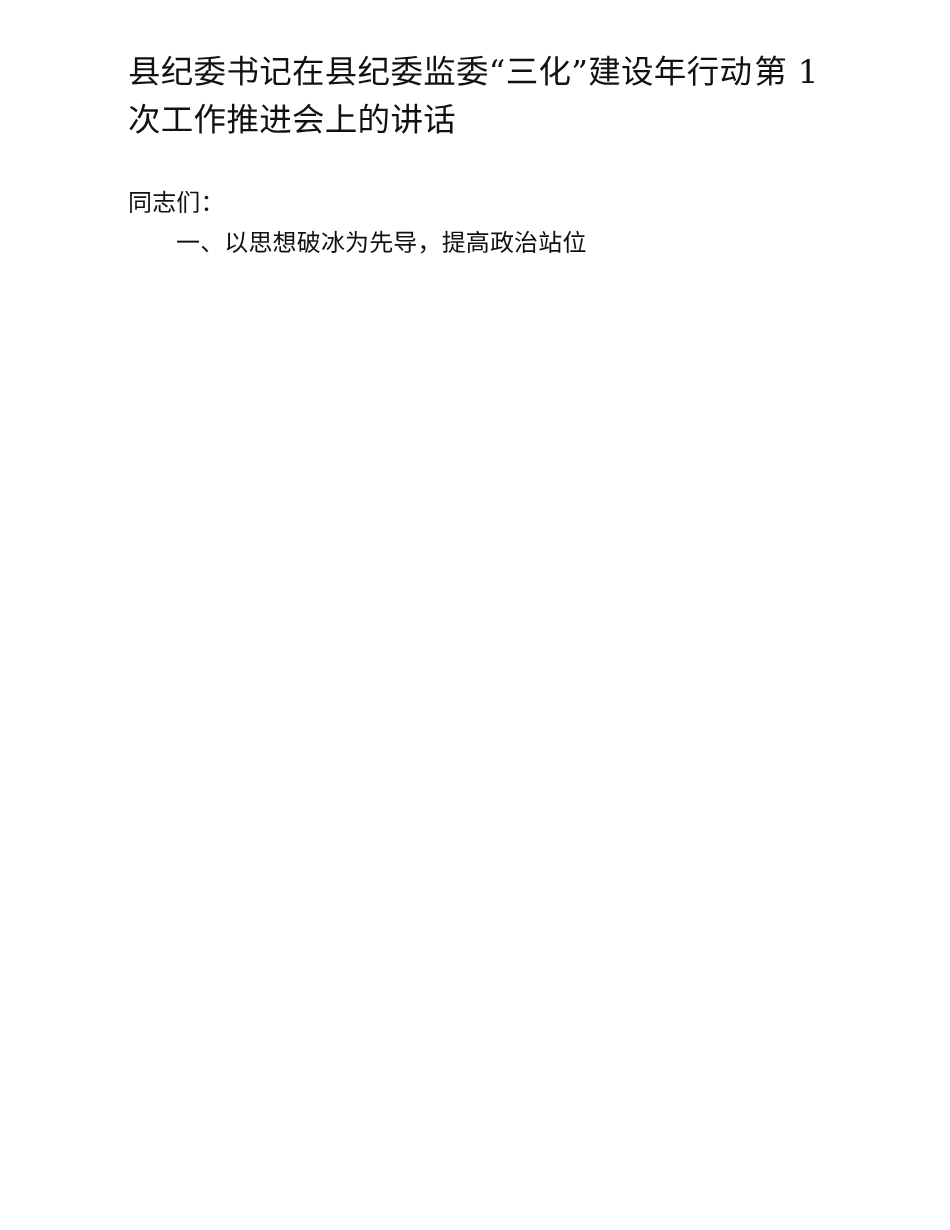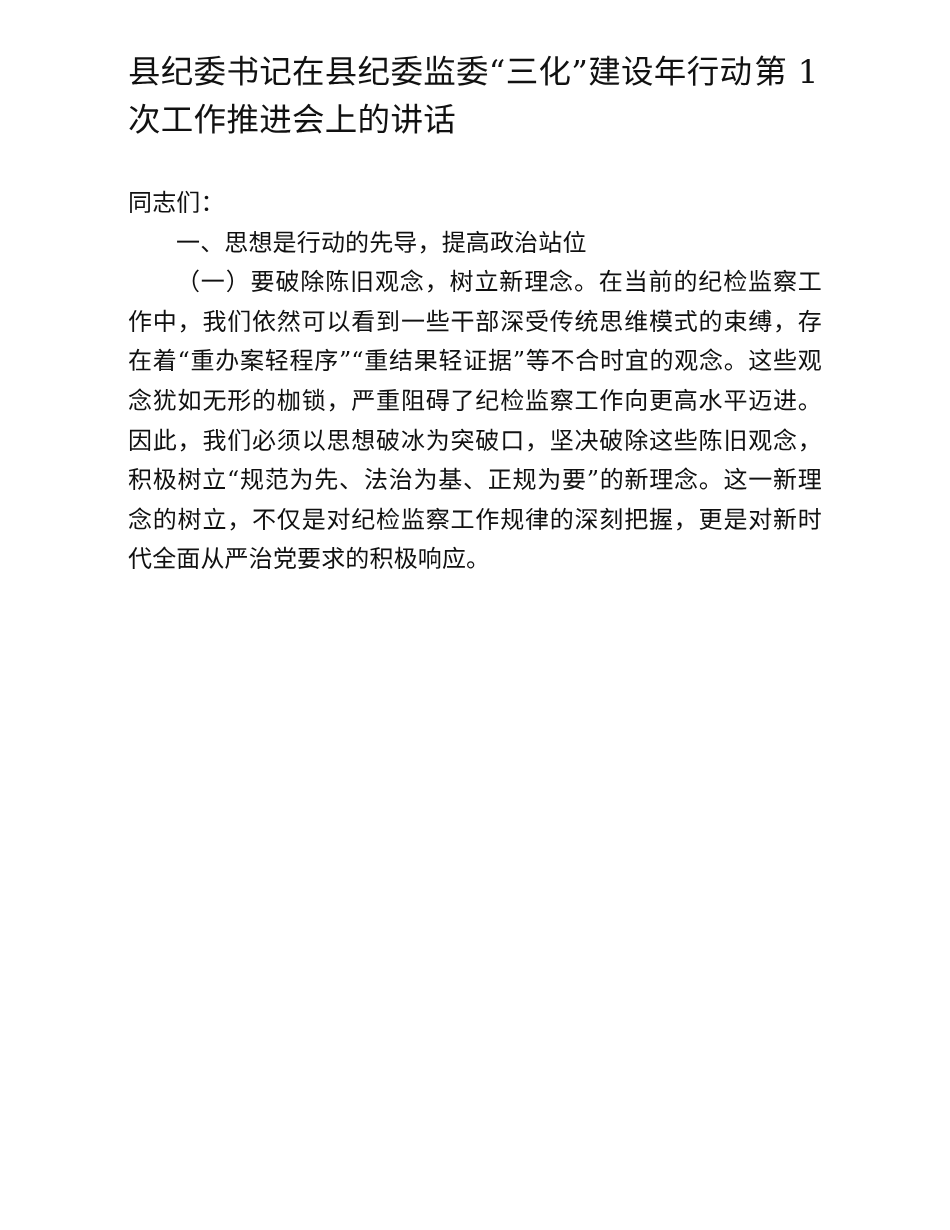--- a/index.html
+++ b/index.html
@@ -67,20 +67,19 @@
 <div class="page">
   <div class="doc-body">
 
     <h1 class="doc-title">
       <span>县纪委书记在县纪委监委“三化”建设年行动</span><span class="num-1">第 1 次工作推进会上的讲话</span>
     </h1>
 
     <p class="para indent-0 first-block">同志们：</p>
 
 
-    <p class="para indent-2">一、思想是行动的先导，提高政治站位</p>
+    <p class="para indent-2">一、以思想破冰为先导，提高政治站位</p>
 
 
-    <p class="para indent-2">（一）要破除陈旧观念，树立新理念。在当前的纪检监察工作中，我们依然可以看到一些干部深受传统思维模式的束缚，存在着“重办案轻程序”“重结果轻证据”等不合时宜的观念。这些观念犹如无形的枷锁，严重阻碍了纪检监察工作向更高水平迈进。因此，我们必须以思想破冰为突破口，坚决破除这些陈旧观念，积极树立“规范为先、法治为基、正规为要”的新理念。这一新理念的树立，不仅是对纪检监察工作规律的深刻把握，更是对新时代全面从严治党要求的积极响应。</p>
 
 
   </div>
 </div>
 
 </body></html>

